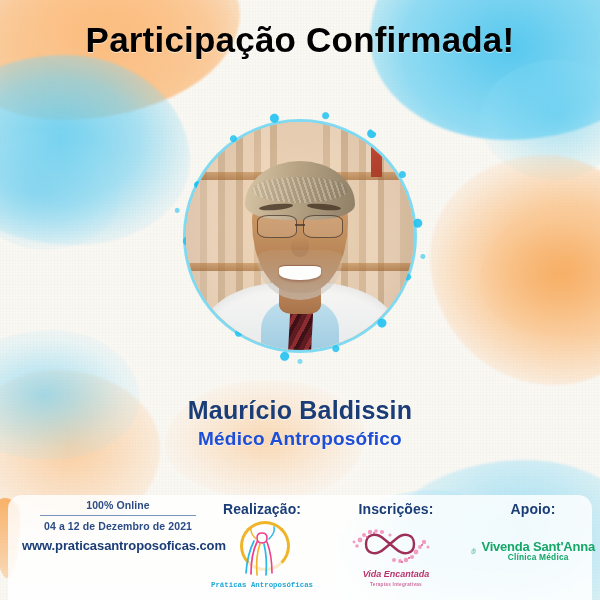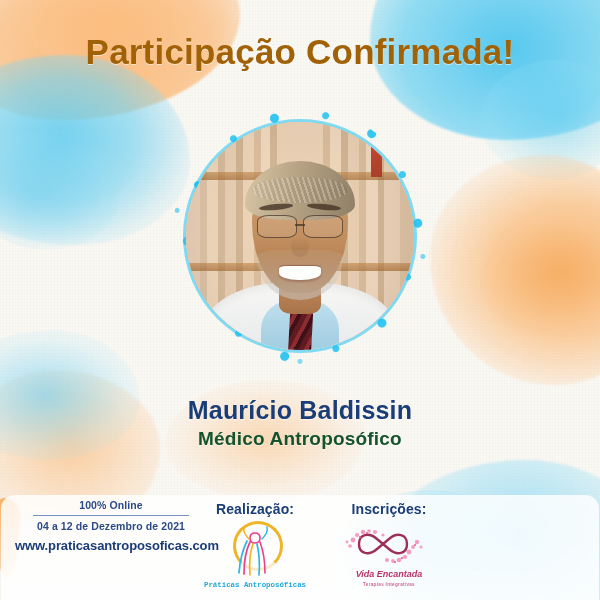--- a/index.html
+++ b/index.html
@@ -98,26 +98,26 @@
     filter:blur(.6px);
   }
   .w-mid-orange{
     left:165px;top:380px;width:200px;height:120px;
     background:radial-gradient(ellipse at 50% 50%, rgba(250,192,132,.55) 0%, rgba(252,210,170,.2) 58%, rgba(252,210,170,0) 82%);
     border-radius:50% 50% 45% 55%/55% 45% 55% 45%;
   }
 
   
   .title{
-    position:absolute;left:0;right:0;top:32px;
+    position:absolute;left:0;right:0;top:20px;
     text-align:center;
     font-size:35px;
     font-weight:bold;
     letter-spacing:.2px;
-    color:#a16207;
+    color:#000000;
     text-shadow:0 1px 0 rgba(255,255,255,.55);
   }
 
   
   .portrait-wrap{
     position:absolute;left:186px;top:122px;width:228px;height:228px;
   }
   .splatter{
     position:absolute;left:-18px;top:-18px;width:264px;height:264px;
     border-radius:50%;
@@ -256,30 +256,30 @@
   }
 
   
   .name{
     position:absolute;left:0;right:0;top:396px;text-align:center;
     font-size:25px;font-weight:bold;color:#1B3D77;letter-spacing:.2px;
     text-shadow:0 1px 0 rgba(255,255,255,.5);
   }
   .role{
     position:absolute;left:0;right:0;top:428px;text-align:center;
-    font-size:19px;font-weight:bold;color:#14532d;letter-spacing:.2px;
+    font-size:19px;font-weight:bold;color:#1d4ed8;letter-spacing:.2px;
     text-shadow:0 1px 0 rgba(255,255,255,.5);
   }
 
   
   .band{
     position:absolute;left:0;right:0;bottom:0;height:105px;
     background:linear-gradient(180deg, rgba(255,255,255,.82), rgba(255,255,255,.88));
     border-radius:14px 14px 0 0;
-    margin:0 1px;
+    margin:0 8px;
     backdrop-filter:blur(1px);
   }
   .band-inner{position:absolute;inset:0;}
 
   .info{
     position:absolute;left:14px;top:4px;width:192px;text-align:center;
   }
   .info-online{
     font-size:10.5px;font-weight:bold;color:#2B4B86;letter-spacing:.1px;
   }
@@ -459,17 +459,35 @@
                   <circle cx="56" cy="41" r="1"></circle>
                 <circle cx="76" cy="24" r="1"></circle>
               </g>
             </svg>
             <div class="ve-name">Vida Encantada</div>
             <div class="ve-sub">Terapias Integrativas</div>
           </div>
         </div>
       </div>
 
+      <div class="sponsor s3">
+        <div class="sponsor-label">Apoio:</div>
+        <div class="logo-box">
+          <div class="vs-logo">
+            <svg width="30" height="34" viewBox="0 0 30 34">
+              <path d="M4 31 C2 20 6 8 18 2 C24 6 27 16 22 25 C18 32 10 33 4 31 Z" fill="none" stroke="#16A668" stroke-width="2"></path>
+              <circle cx="15" cy="10" r="2.6" fill="none" stroke="#16A668" stroke-width="1.6"></circle>
+              <path d="M15 13 C12 15 11 19 12 24 M15 13 C18 15 19 19 18 24" fill="none" stroke="#16A668" stroke-width="1.5" stroke-linecap="round"></path>
+              <path d="M12 16 C9 15 7 13 6 11 M18 16 C21 15 23 13 24 11" fill="none" stroke="#16A668" stroke-width="1.3" stroke-linecap="round"></path>
+              <path d="M12 24 C11 27 10 29 9 31 M18 24 C19 27 20 29 21 31" fill="none" stroke="#16A668" stroke-width="1.3" stroke-linecap="round"></path>
+            </svg>
+            <div class="vs-text">
+              <div class="vs-t1">Vivenda Sant'Anna</div>
+              <div class="vs-t2">Clínica Médica</div>
+            </div>
+          </div>
+        </div>
+      </div>
 
     </div>
   </div>
 
 </div>
 
 </body></html>

